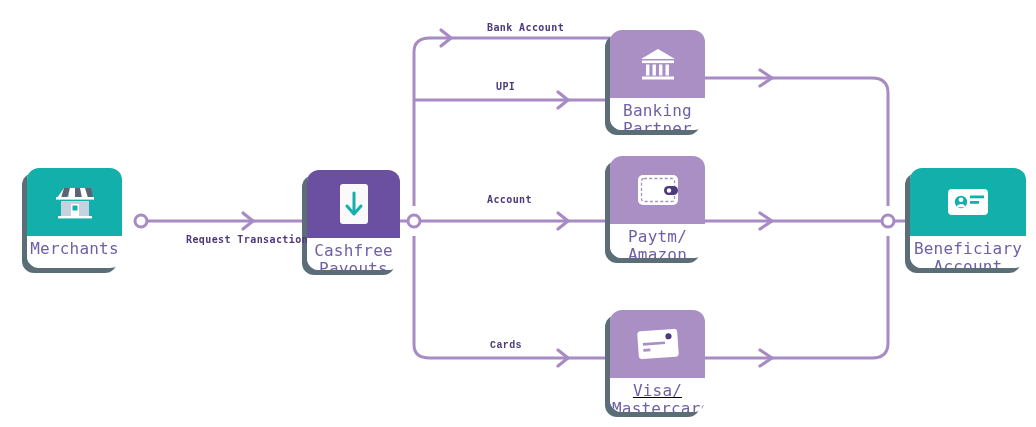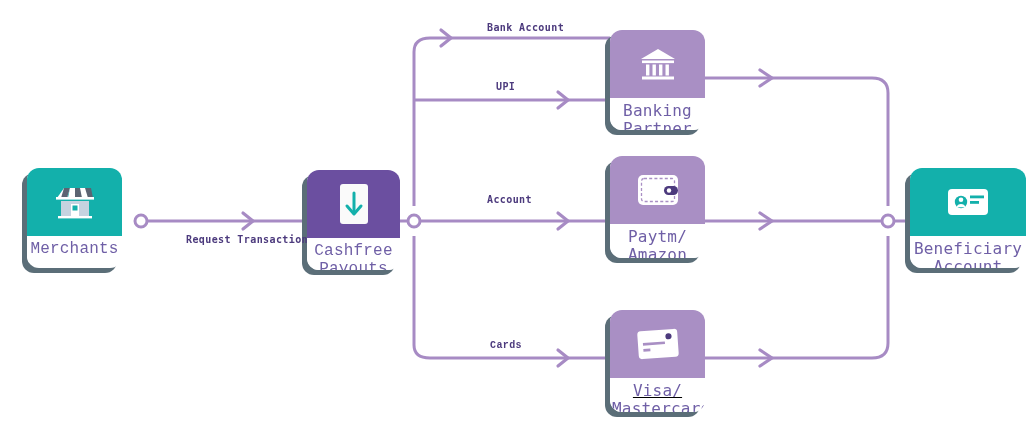--- a/index.html
+++ b/index.html
@@ -99,40 +99,40 @@
       <polyline points="760,70 772,78 760,86"></polyline>
       <polyline points="760,213 772,221 760,229"></polyline>
       <polyline points="760,350 772,358 760,366"></polyline>
     </g>
 
     <circle cx="141" cy="221" r="6" fill="#ffffff" stroke="#a78bc4" stroke-width="3"></circle>
     <circle cx="414" cy="221" r="6" fill="#ffffff" stroke="#a78bc4" stroke-width="3"></circle>
     <circle cx="888" cy="221" r="6" fill="#ffffff" stroke="#a78bc4" stroke-width="3"></circle>
   </svg>
 
-  <div class="node" style="left:27px; top:168px; width:95px; height:100px;font-family:Liberation Mono, monospace;">
+  <div class="node" style="left:27px; top:168px; width:95px; height:100px;">
     <div class="node-head" style="height:68px; background:#13b0ab;">
       <svg width="46" height="36" viewBox="0 0 46 36">
         <rect x="9" y="17" width="28" height="15" fill="#c5d3e0"></rect>
         <rect x="19" y="20" width="8" height="12" fill="#ffffff"></rect>
         <rect x="20.5" y="21.5" width="5" height="5" fill="#13b0ab"></rect>
         <rect x="6" y="32" width="34" height="2.4" fill="#ffffff"></rect>
         <path d="M5 14 L12 4 L18 4 L15 14 Z" fill="#ffffff"></path>
         <path d="M12 4 L18 4 L15 14 L9 14 Z" fill="#5b6472"></path>
         <path d="M18 4 L24 4 L24 14 L16 14 Z" fill="#ffffff"></path>
         <path d="M23 4 L29 4 L31 14 L23 14 Z" fill="#5b6472"></path>
         <path d="M28 4 L34 4 L38 14 L30 14 Z" fill="#ffffff"></path>
         <path d="M33 4 L39 4 L41 14 L36 14 Z" fill="#5b6472"></path>
         <rect x="4" y="13" width="38" height="2.6" fill="#ffffff"></rect>
       </svg>
     </div>
     <div class="node-label">Merchants</div>
   </div>
 
-  <div class="node" style="left:307px; top:170px; width:93px; height:100px;font-family:Liberation Mono, monospace;">
+  <div class="node" style="left:307px; top:170px; width:93px; height:100px;">
     <div class="node-head" style="height:68px; background:#6b4fa0;">
       <svg width="30" height="42" viewBox="0 0 30 42">
         <rect x="1" y="1" width="28" height="40" rx="3" fill="#fafafa"></rect>
         <g stroke="#13b0ab" stroke-width="3" fill="none" stroke-linecap="round" stroke-linejoin="round">
           <line x1="15" y1="10" x2="15" y2="30"></line>
           <polyline points="8,23 15,31 22,23"></polyline>
         </g>
       </svg>
     </div>
     <div class="node-label">Cashfree

